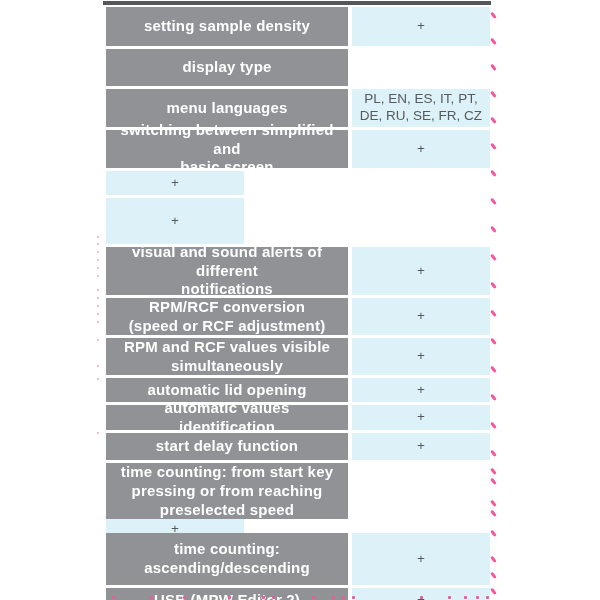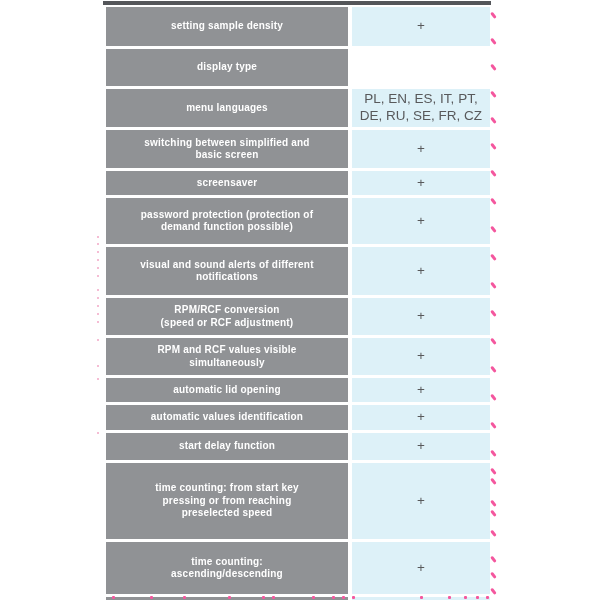--- a/index.html
+++ b/index.html
@@ -42,21 +42,21 @@
     text-align: center;
     white-space: pre-line;
     box-sizing: border-box;
   }
   .cell.label {
     width: 242px;
     margin-right: 4px;
     background: var(--gray, #909295);
     color: var(--label-text, #ffffff);
     font-weight: bold;
-    font-size: 10px;
+    font-size: 15px;
     line-height: 1.25;
     letter-spacing: 0.2px;
     padding: 0 10px;
   }
   .cell.value {
     width: 138px;
     background: var(--blue, #ddf1f8);
     color: var(--value-text, #58595b);
     font-size: 13.5px;
     line-height: 1.25;
@@ -104,27 +104,24 @@
 DE, RU, SE, FR, CZ</div>
   </div>
 
   <div class="row" style="height: 38px;">
     <div class="cell label">switching between simplified and
 basic screen</div>
     <div class="cell value">+</div>
   </div>
 
   <div class="row" style="height: 24px;">
-    <div class="cell label">screensaver</div>
     <div class="cell value">+</div>
   </div>
 
   <div class="row" style="height: 46px;">
-    <div class="cell label">password protection (protection of
-demand function possible)</div>
     <div class="cell value">+</div>
   </div>
 
   <div class="row" style="height: 48px;">
     <div class="cell label">visual and sound alerts of different
 notifications</div>
     <div class="cell value">+</div>
   </div>
 
   <div class="row" style="height: 37px; justify-content: flex-end;">
@@ -147,21 +144,21 @@
   <div class="row" style="height: 25px;">
     <div class="cell label">automatic values identification</div>
     <div class="cell value">+</div>
   </div>
 
   <div class="row" style="height: 27px;">
     <div class="cell label">start delay function</div>
     <div class="cell value">+</div>
   </div>
 
-  <div class="row" style="height: 76px;">
+  <div class="row" style="height: 67px; flex-direction: column;">
     <div class="cell label">time counting: from start key
 pressing or from reaching
 preselected speed</div>
     <div class="cell value">+</div>
   </div>
 
   <div class="row" style="height: 52px;">
     <div class="cell label">time counting:
 ascending/descending</div>
     <div class="cell value">+</div>

